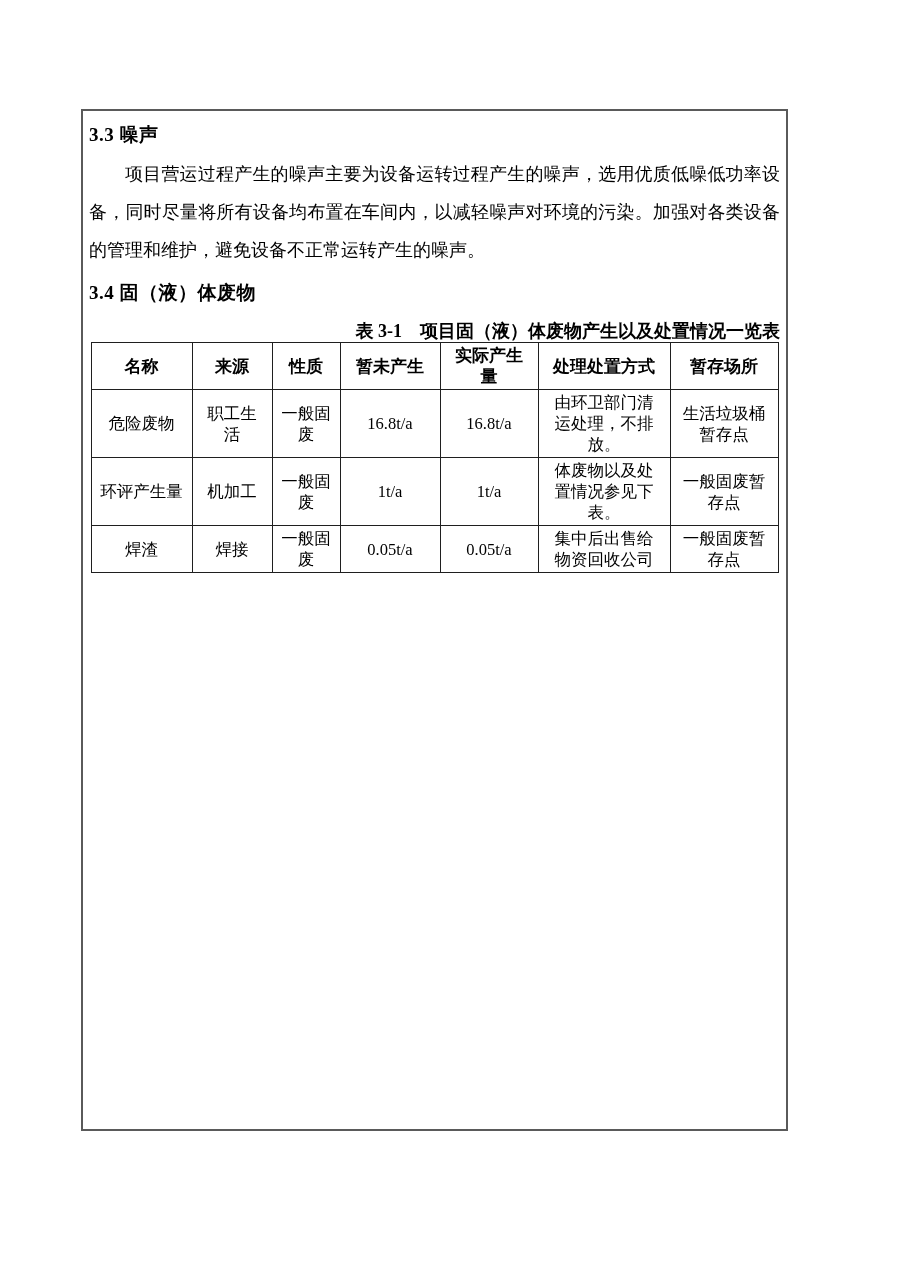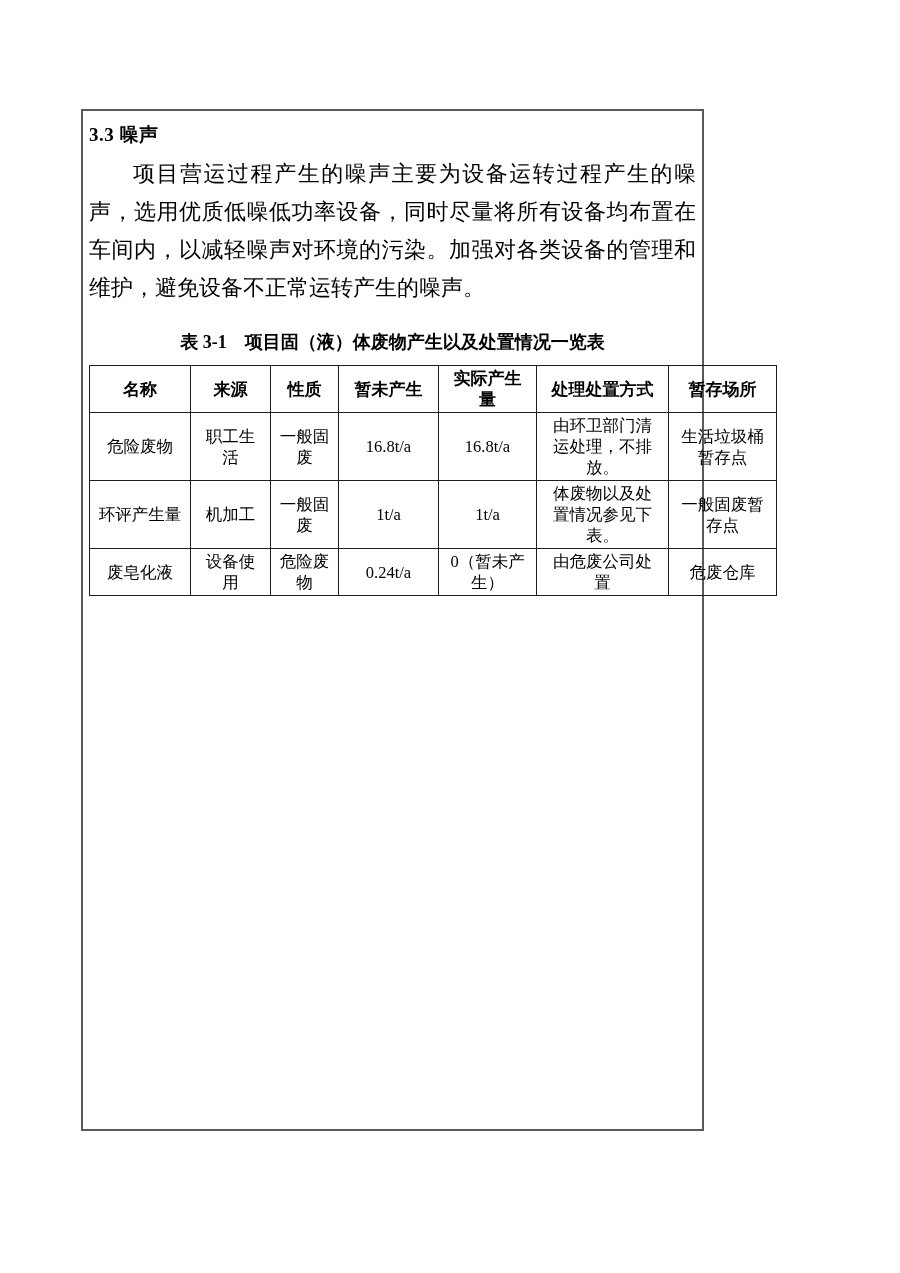--- a/index.html
+++ b/index.html
@@ -15,60 +15,60 @@
     position: relative;
     width: 900px;
     height: 1273px;
     background: #ffffff;
     overflow: hidden;
   }
   .content-box {
     position: absolute;
     left: 81px;
     top: 109px;
-    width: 623px;
+    width: 707px;
     height: 1022px;
     box-sizing: border-box;
     border: 2px solid #5a5a5a;
     padding: 12px 6px 16px 6px;
     background: #ffffff;
   }
   .section-heading {
     margin: 0;
     font-size: 19px;
     font-weight: bold;
     line-height: 23px;
     letter-spacing: 0.5px;
   }
   .body-paragraph {
     margin: 9px 0 0 0;
-    font-size: 22px;
+    font-size: 18px;
     line-height: 38px;
     text-indent: 2em;
     text-align: justify;
   }
   .heading-2 {
     margin-top: 12px;
   }
   .single-paragraph {
     margin-top: 9px;
     line-height: 27px;
   }
   .table-title {
-    margin-top: 24px;
+    margin-top: 16px;
     font-size: 18px;
     font-weight: bold;
-    text-align: center;
+    text-align: right;
     line-height: 22px;
   }
   table.waste-table {
     border-collapse: collapse;
     table-layout: fixed;
     width: 687px;
-    margin: 12px auto 0 auto;
+    margin: 0 auto 0 auto;
     font-size: 16.5px;
   }
   table.waste-table th,
   table.waste-table td {
     border: 1.5px solid #1f1f1f;
     text-align: center;
     vertical-align: middle;
     padding: 2px 8px;
     line-height: 21px;
     overflow: hidden;
@@ -95,20 +95,21 @@
 </head>
 <body>
 
 <div class="page">
   <div class="content-box">
 
     <h2 class="section-heading">3.3 噪声</h2>
 
     <p class="body-paragraph">项目营运过程产生的噪声主要为设备运转过程产生的噪声，选用优质低噪低功率设备，同时尽量将所有设备均布置在车间内，以减轻噪声对环境的污染。加强对各类设备的管理和维护，避免设备不正常运转产生的噪声。</p>
 
+    <h2 class="section-heading heading-2">3.4 固（液）体废物</h2>
 
 
     <div class="table-title">表 3-1　项目固（液）体废物产生以及处置情况一览表</div>
 
     <table class="waste-table">
       <colgroup>
         <col class="c1">
           <col class="c2">
           <col class="c3">
           <col class="c4">
@@ -140,25 +141,25 @@
           <tr>
             <td>环评产生量</td>
             <td>机加工</td>
             <td>一般固废</td>
             <td>1t/a</td>
             <td>1t/a</td>
             <td>体废物以及处置情况参见下表。</td>
             <td>一般固废暂存点</td>
           </tr>
           <tr>
-            <td>废皂化液</td>
-            <td>设备使用</td>
-            <td>危险废物</td>
-            <td>0.24t/a</td>
-            <td>0（暂未产生）</td>
-            <td>由危废公司处置</td>
-            <td>危废仓库</td>
+            <td>焊渣</td>
+            <td>焊接</td>
+            <td>一般固废</td>
+            <td>0.05t/a</td>
+            <td>0.05t/a</td>
+            <td>集中后出售给物资回收公司</td>
+            <td>一般固废暂存点</td>
           </tr>
         </tbody>
     </table>
 
   </div>
 </div>
 
 </body></html>

